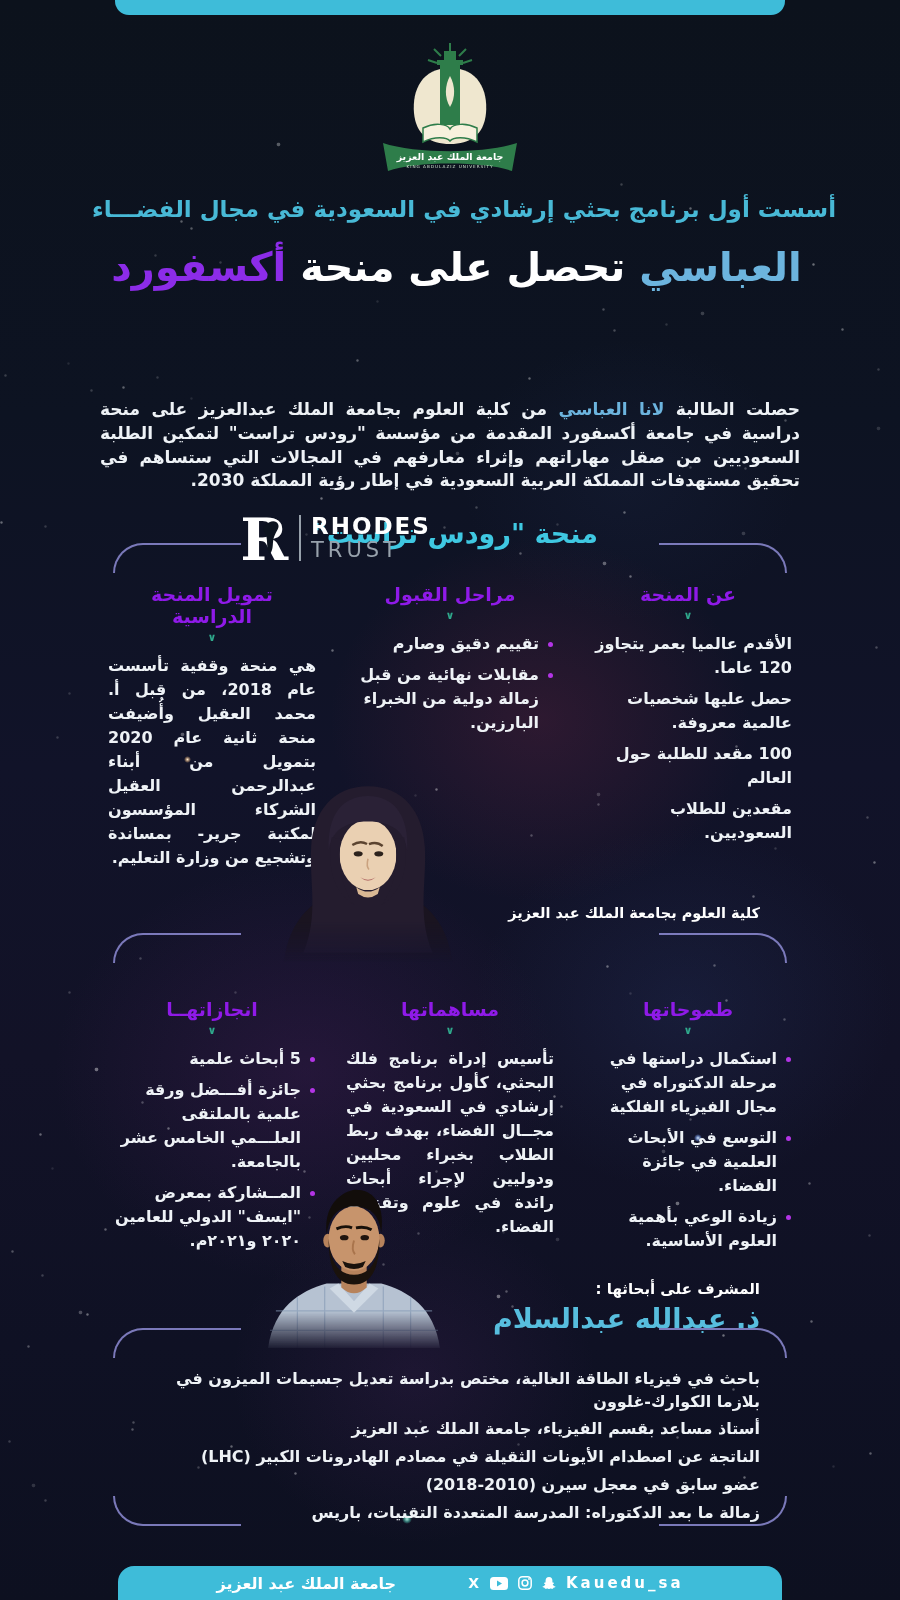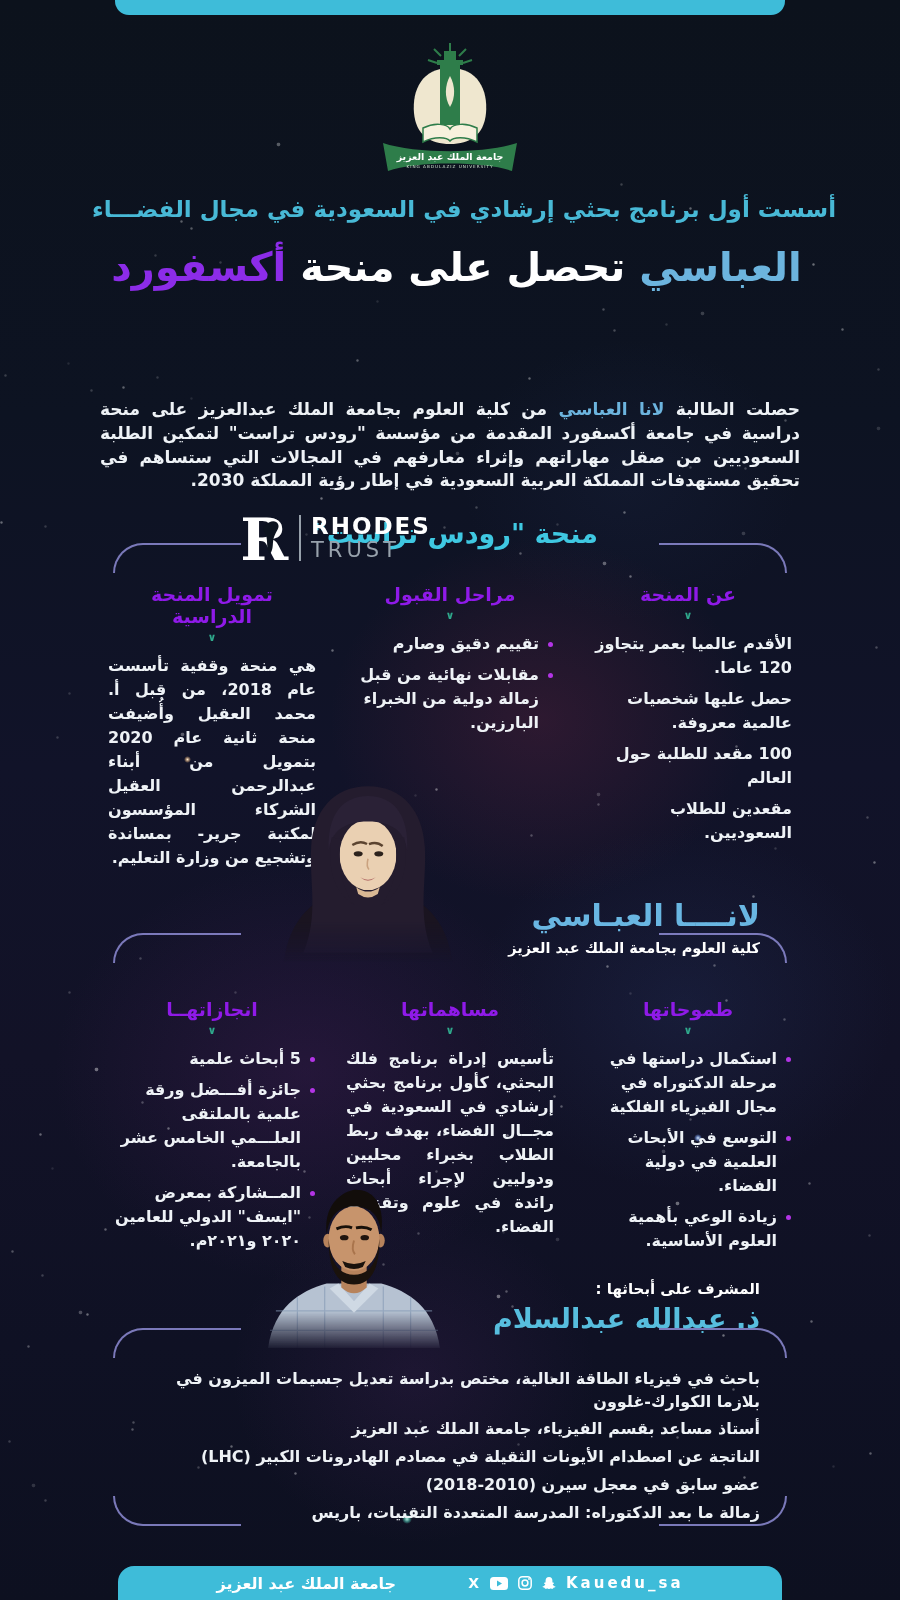--- a/index.html
+++ b/index.html
@@ -185,31 +185,30 @@
       <ellipse cx="111" cy="75" rx="4.6" ry="2.6" fill="#2c221c"></ellipse>
       <path d="M100,80 q-2,8 1,11" stroke="#caa27f" stroke-width="1.6" fill="none"></path>
       <path d="M92,99 q8,5 16,0 q-8,7 -16,0" fill="#b5706a"></path>
       <path d="M88,109 q12,9 24,0 l-2,7 q-10,7 -20,0 Z" fill="#d9b894"></path>
     </svg>
   </div>
 
   <div class="brk tl" style="left:113px;top:933px;"></div>
   <div class="brk tr" style="right:113px;top:933px;"></div>
   <div class="lana-head">
-    <div class="lana-name">لانــــا العبـاسي</div>
     <div class="lana-sub">كلية العلوم بجامعة الملك عبد العزيز</div>
   </div>
 
   <div class="cols lana">
     <div class="col bullets">
       <div class="col-head">طموحاتها</div>
       <div class="chev">∨</div>
       <ul>
           <li>استكمال دراستها في مرحلة الدكتوراه في مجال الفيزياء الفلكية</li>
-          <li>التوسع في الأبحاث العلمية في دولية الفضاء.</li>
+          <li>التوسع في الأبحاث العلمية في جائزة الفضاء.</li>
           <li>زيادة الوعي بأهمية العلوم الأساسية.</li>
         </ul>
     </div>
     <div class="col justify">
       <div class="col-head">مساهماتها</div>
       <div class="chev">∨</div>
       <ul>
           <li>تأسيس إدراة برنامج فلك البحثي، كأول برنامج بحثي إرشادي في السعودية في مجــال الفضاء، بهدف ربط الطلاب بخبراء محليين ودوليين لإجراء أبحاث رائدة في علوم وتقنيات الفضاء.</li>
         </ul>
     </div>

